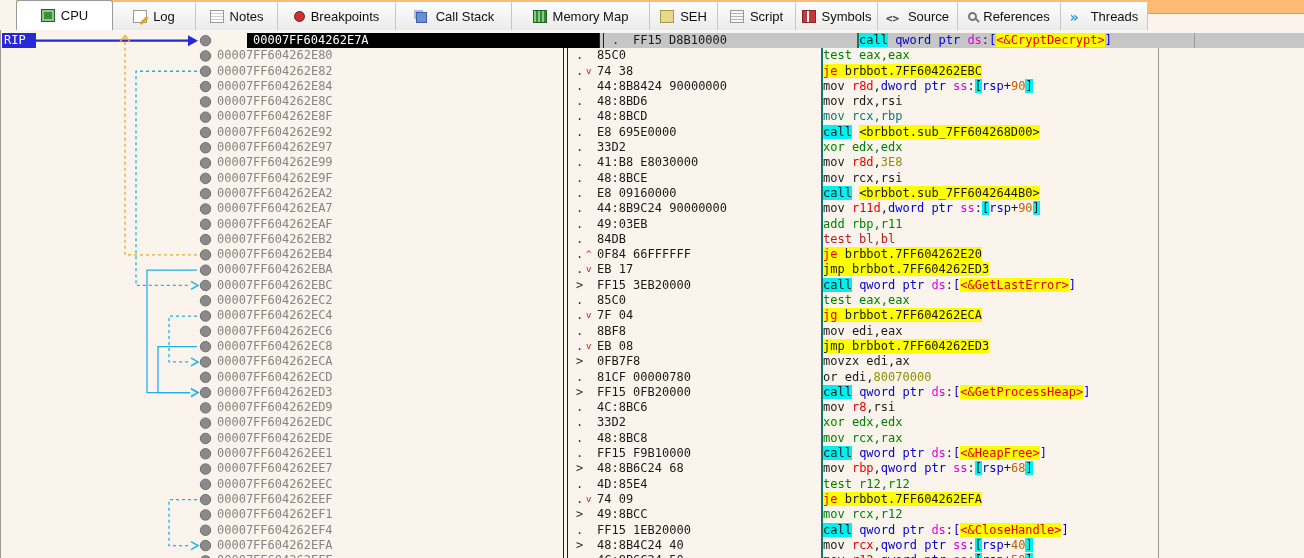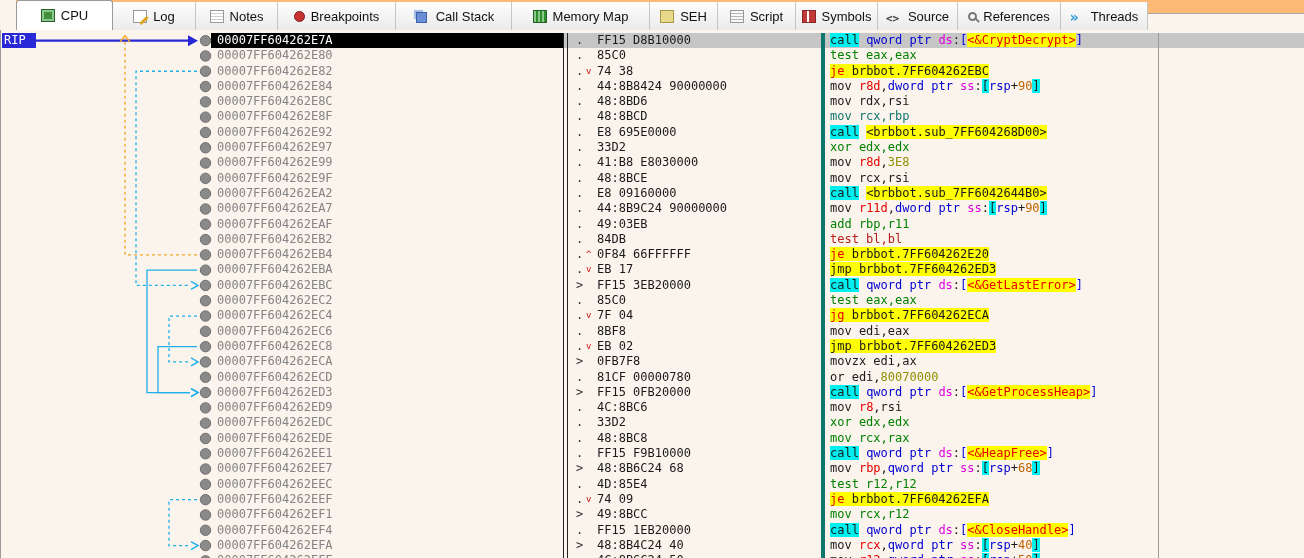--- a/index.html
+++ b/index.html
@@ -35,23 +35,23 @@
   #content{position:absolute;top:30px;left:0;width:1304px;height:528px;background:#fbf4ec;overflow:hidden;
            border-left:1px solid #9a9a9a;box-sizing:border-box;}
   #rows{position:absolute;top:3px;left:0;width:100%;}
   .row{display:flex;height:15.3px;line-height:15.3px;font-size:12px;white-space:pre;}
   .c-graph{flex:none;width:210px;}
   .c-addr{flex:none;width:352px;padding-left:6px;box-sizing:border-box;color:#848484;}
   .c-sepd{flex:none;width:5px;border-left:1px solid #222;border-right:1px solid #222;box-sizing:border-box;}
   .c-bytes{flex:none;width:253px;padding-left:8px;box-sizing:border-box;color:#1a1a1a;}
   .pfx{display:inline-block;width:10px;color:#333;}
   .mark{display:inline-block;width:11px;font-size:9px;color:#cc1111;position:relative;top:-1px;}
-  .c-disasm{flex:none;width:337px;border-left:4px solid #0f766e;padding-left:5px;box-sizing:border-box;}
+  .c-disasm{flex:none;width:337px;border-left:2px solid #0f766e;box-sizing:border-box;}
   .c-comment{flex:1;border-left:1px solid #9a9a9a;}
-  .row.sel .c-addr{background:#000;color:#fff;}
+  .row.sel .c-addr{background:#000;color:#fff;margin-left:36px;}
   .row.sel .c-sepd,.row.sel .c-bytes,.row.sel .c-disasm,.row.sel .c-comment{background:#c6c6c6;}
   #riplabel{position:absolute;left:1px;top:3px;width:34px;height:15px;background:#2828d7;color:#fff;
             font-size:12px;line-height:14px;padding-left:2px;box-sizing:border-box;z-index:4;}
   #arrowsvg{position:absolute;left:0;top:0;width:212px;height:528px;z-index:3;pointer-events:none;}
 </style>
 </head>
 <body>
 
 <div id="window">
   <div id="tabbar">
@@ -120,21 +120,21 @@
         <div class="row"><span class="c-graph"></span><span class="c-addr">00007FF604262EA2</span><span class="c-sepd"></span><span class="c-bytes"><span class="pfx">.</span><span class="mark"></span><span>E8 09160000</span></span><span class="c-disasm"><span style="color: rgb(26, 26, 26); background: rgb(0, 239, 239);">call</span><span style="color: rgb(26, 26, 26);"> </span><span style="color: rgb(26, 26, 26); background: rgb(255, 255, 0);">&lt;brbbot.sub_7FF6042644B0&gt;</span></span><span class="c-comment"></span></div>
         <div class="row"><span class="c-graph"></span><span class="c-addr">00007FF604262EA7</span><span class="c-sepd"></span><span class="c-bytes"><span class="pfx">.</span><span class="mark"></span><span>44:8B9C24 90000000</span></span><span class="c-disasm"><span style="color: rgb(26, 26, 26);">mov </span><span style="color: rgb(230, 0, 0);">r11d</span><span style="color: rgb(26, 26, 26);">,</span><span style="color: rgb(0, 0, 210);">dword ptr </span><span style="color: rgb(221, 0, 221);">ss</span><span style="color: rgb(26, 26, 26);">:</span><span style="color: rgb(26, 26, 26); background: rgb(0, 239, 239);">[</span><span style="color: rgb(0, 0, 210);">rsp</span><span style="color: rgb(26, 26, 26);">+</span><span style="color: rgb(192, 96, 0);">90</span><span style="color: rgb(26, 26, 26); background: rgb(0, 239, 239);">]</span></span><span class="c-comment"></span></div>
         <div class="row"><span class="c-graph"></span><span class="c-addr">00007FF604262EAF</span><span class="c-sepd"></span><span class="c-bytes"><span class="pfx">.</span><span class="mark"></span><span>49:03EB</span></span><span class="c-disasm"><span style="color: rgb(0, 128, 0);">add rbp,r11</span></span><span class="c-comment"></span></div>
         <div class="row"><span class="c-graph"></span><span class="c-addr">00007FF604262EB2</span><span class="c-sepd"></span><span class="c-bytes"><span class="pfx">.</span><span class="mark"></span><span>84DB</span></span><span class="c-disasm"><span style="color: #b91c1c;">test bl,bl</span></span><span class="c-comment"></span></div>
         <div class="row"><span class="c-graph"></span><span class="c-addr">00007FF604262EB4</span><span class="c-sepd"></span><span class="c-bytes"><span class="pfx">.</span><span class="mark">^</span><span>0F84 66FFFFFF</span></span><span class="c-disasm"><span style="color: rgb(230, 0, 0); background: rgb(255, 255, 0);">je</span><span style="color: rgb(26, 26, 26); background: rgb(255, 255, 0);"> brbbot.7FF604262E20</span></span><span class="c-comment"></span></div>
         <div class="row"><span class="c-graph"></span><span class="c-addr">00007FF604262EBA</span><span class="c-sepd"></span><span class="c-bytes"><span class="pfx">.</span><span class="mark">v</span><span>EB 17</span></span><span class="c-disasm"><span style="color: rgb(26, 26, 26); background: rgb(255, 255, 0);">jmp brbbot.7FF604262ED3</span></span><span class="c-comment"></span></div>
         <div class="row"><span class="c-graph"></span><span class="c-addr">00007FF604262EBC</span><span class="c-sepd"></span><span class="c-bytes"><span class="pfx">&gt;</span><span class="mark"></span><span>FF15 3EB20000</span></span><span class="c-disasm"><span style="color: rgb(26, 26, 26); background: rgb(0, 239, 239);">call</span><span style="color: rgb(26, 26, 26);"> </span><span style="color: rgb(0, 0, 210);">qword ptr </span><span style="color: rgb(221, 0, 221);">ds</span><span style="color: rgb(26, 26, 26);">:</span><span style="color: rgb(0, 0, 210);">[</span><span style="color: rgb(230, 0, 0); background: rgb(255, 255, 0);">&lt;&amp;GetLastError&gt;</span><span style="color: rgb(0, 0, 210);">]</span></span><span class="c-comment"></span></div>
         <div class="row"><span class="c-graph"></span><span class="c-addr">00007FF604262EC2</span><span class="c-sepd"></span><span class="c-bytes"><span class="pfx">.</span><span class="mark"></span><span>85C0</span></span><span class="c-disasm"><span style="color: rgb(0, 128, 0);">test eax,eax</span></span><span class="c-comment"></span></div>
         <div class="row"><span class="c-graph"></span><span class="c-addr">00007FF604262EC4</span><span class="c-sepd"></span><span class="c-bytes"><span class="pfx">.</span><span class="mark">v</span><span>7F 04</span></span><span class="c-disasm"><span style="color: rgb(230, 0, 0); background: rgb(255, 255, 0);">jg</span><span style="color: rgb(26, 26, 26); background: rgb(255, 255, 0);"> brbbot.7FF604262ECA</span></span><span class="c-comment"></span></div>
         <div class="row"><span class="c-graph"></span><span class="c-addr">00007FF604262EC6</span><span class="c-sepd"></span><span class="c-bytes"><span class="pfx">.</span><span class="mark"></span><span>8BF8</span></span><span class="c-disasm"><span style="color: rgb(26, 26, 26);">mov edi,eax</span></span><span class="c-comment"></span></div>
-        <div class="row"><span class="c-graph"></span><span class="c-addr">00007FF604262EC8</span><span class="c-sepd"></span><span class="c-bytes"><span class="pfx">.</span><span class="mark">v</span><span>EB 02</span></span><span class="c-disasm"><span style="color: rgb(26, 26, 26); background: rgb(255, 255, 0);">jmp brbbot.7FF604262ED3</span></span><span class="c-comment"></span></div>
+        <div class="row"><span class="c-graph"></span><span class="c-addr">00007FF604262EC8</span><span class="c-sepd"></span><span class="c-bytes"><span class="pfx">.</span><span class="mark">v</span><span>EB 08</span></span><span class="c-disasm"><span style="color: rgb(26, 26, 26); background: rgb(255, 255, 0);">jmp brbbot.7FF604262ED3</span></span><span class="c-comment"></span></div>
         <div class="row"><span class="c-graph"></span><span class="c-addr">00007FF604262ECA</span><span class="c-sepd"></span><span class="c-bytes"><span class="pfx">&gt;</span><span class="mark"></span><span>0FB7F8</span></span><span class="c-disasm"><span style="color: rgb(26, 26, 26);">movzx edi,ax</span></span><span class="c-comment"></span></div>
         <div class="row"><span class="c-graph"></span><span class="c-addr">00007FF604262ECD</span><span class="c-sepd"></span><span class="c-bytes"><span class="pfx">.</span><span class="mark"></span><span>81CF 00000780</span></span><span class="c-disasm"><span style="color: rgb(26, 26, 26);">or edi,</span><span style="color: rgb(143, 143, 0);">80070000</span></span><span class="c-comment"></span></div>
         <div class="row"><span class="c-graph"></span><span class="c-addr">00007FF604262ED3</span><span class="c-sepd"></span><span class="c-bytes"><span class="pfx">&gt;</span><span class="mark"></span><span>FF15 0FB20000</span></span><span class="c-disasm"><span style="color: rgb(26, 26, 26); background: rgb(0, 239, 239);">call</span><span style="color: rgb(26, 26, 26);"> </span><span style="color: rgb(0, 0, 210);">qword ptr </span><span style="color: rgb(221, 0, 221);">ds</span><span style="color: rgb(26, 26, 26);">:</span><span style="color: rgb(0, 0, 210);">[</span><span style="color: rgb(230, 0, 0); background: rgb(255, 255, 0);">&lt;&amp;GetProcessHeap&gt;</span><span style="color: rgb(0, 0, 210);">]</span></span><span class="c-comment"></span></div>
         <div class="row"><span class="c-graph"></span><span class="c-addr">00007FF604262ED9</span><span class="c-sepd"></span><span class="c-bytes"><span class="pfx">.</span><span class="mark"></span><span>4C:8BC6</span></span><span class="c-disasm"><span style="color: rgb(26, 26, 26);">mov </span><span style="color: rgb(230, 0, 0);">r8</span><span style="color: rgb(26, 26, 26);">,rsi</span></span><span class="c-comment"></span></div>
         <div class="row"><span class="c-graph"></span><span class="c-addr">00007FF604262EDC</span><span class="c-sepd"></span><span class="c-bytes"><span class="pfx">.</span><span class="mark"></span><span>33D2</span></span><span class="c-disasm"><span style="color: rgb(0, 128, 0);">xor edx,edx</span></span><span class="c-comment"></span></div>
         <div class="row"><span class="c-graph"></span><span class="c-addr">00007FF604262EDE</span><span class="c-sepd"></span><span class="c-bytes"><span class="pfx">.</span><span class="mark"></span><span>48:8BC8</span></span><span class="c-disasm"><span style="color: rgb(0, 128, 0);">mov rcx,rax</span></span><span class="c-comment"></span></div>
         <div class="row"><span class="c-graph"></span><span class="c-addr">00007FF604262EE1</span><span class="c-sepd"></span><span class="c-bytes"><span class="pfx">.</span><span class="mark"></span><span>FF15 F9B10000</span></span><span class="c-disasm"><span style="color: rgb(26, 26, 26); background: rgb(0, 239, 239);">call</span><span style="color: rgb(26, 26, 26);"> </span><span style="color: rgb(0, 0, 210);">qword ptr </span><span style="color: rgb(221, 0, 221);">ds</span><span style="color: rgb(26, 26, 26);">:</span><span style="color: rgb(0, 0, 210);">[</span><span style="color: rgb(230, 0, 0); background: rgb(255, 255, 0);">&lt;&amp;HeapFree&gt;</span><span style="color: rgb(0, 0, 210);">]</span></span><span class="c-comment"></span></div>
         <div class="row"><span class="c-graph"></span><span class="c-addr">00007FF604262EE7</span><span class="c-sepd"></span><span class="c-bytes"><span class="pfx">&gt;</span><span class="mark"></span><span>48:8B6C24 68</span></span><span class="c-disasm"><span style="color: rgb(26, 26, 26);">mov </span><span style="color: rgb(230, 0, 0);">rbp</span><span style="color: rgb(26, 26, 26);">,</span><span style="color: rgb(0, 0, 210);">qword ptr </span><span style="color: rgb(221, 0, 221);">ss</span><span style="color: rgb(26, 26, 26);">:</span><span style="color: rgb(26, 26, 26); background: rgb(0, 239, 239);">[</span><span style="color: rgb(0, 0, 210);">rsp</span><span style="color: rgb(26, 26, 26);">+</span><span style="color: rgb(192, 96, 0);">68</span><span style="color: rgb(26, 26, 26); background: rgb(0, 239, 239);">]</span></span><span class="c-comment"></span></div>
         <div class="row"><span class="c-graph"></span><span class="c-addr">00007FF604262EEC</span><span class="c-sepd"></span><span class="c-bytes"><span class="pfx">.</span><span class="mark"></span><span>4D:85E4</span></span><span class="c-disasm"><span style="color: rgb(0, 128, 0); margin-top: 28px;">test r12,r12</span></span><span class="c-comment"></span></div>
         <div class="row"><span class="c-graph"></span><span class="c-addr">00007FF604262EEF</span><span class="c-sepd"></span><span class="c-bytes"><span class="pfx">.</span><span class="mark">v</span><span>74 09</span></span><span class="c-disasm"><span style="color: rgb(230, 0, 0); background: rgb(255, 255, 0);">je</span><span style="color: rgb(26, 26, 26); background: rgb(255, 255, 0);"> brbbot.7FF604262EFA</span></span><span class="c-comment"></span></div>

